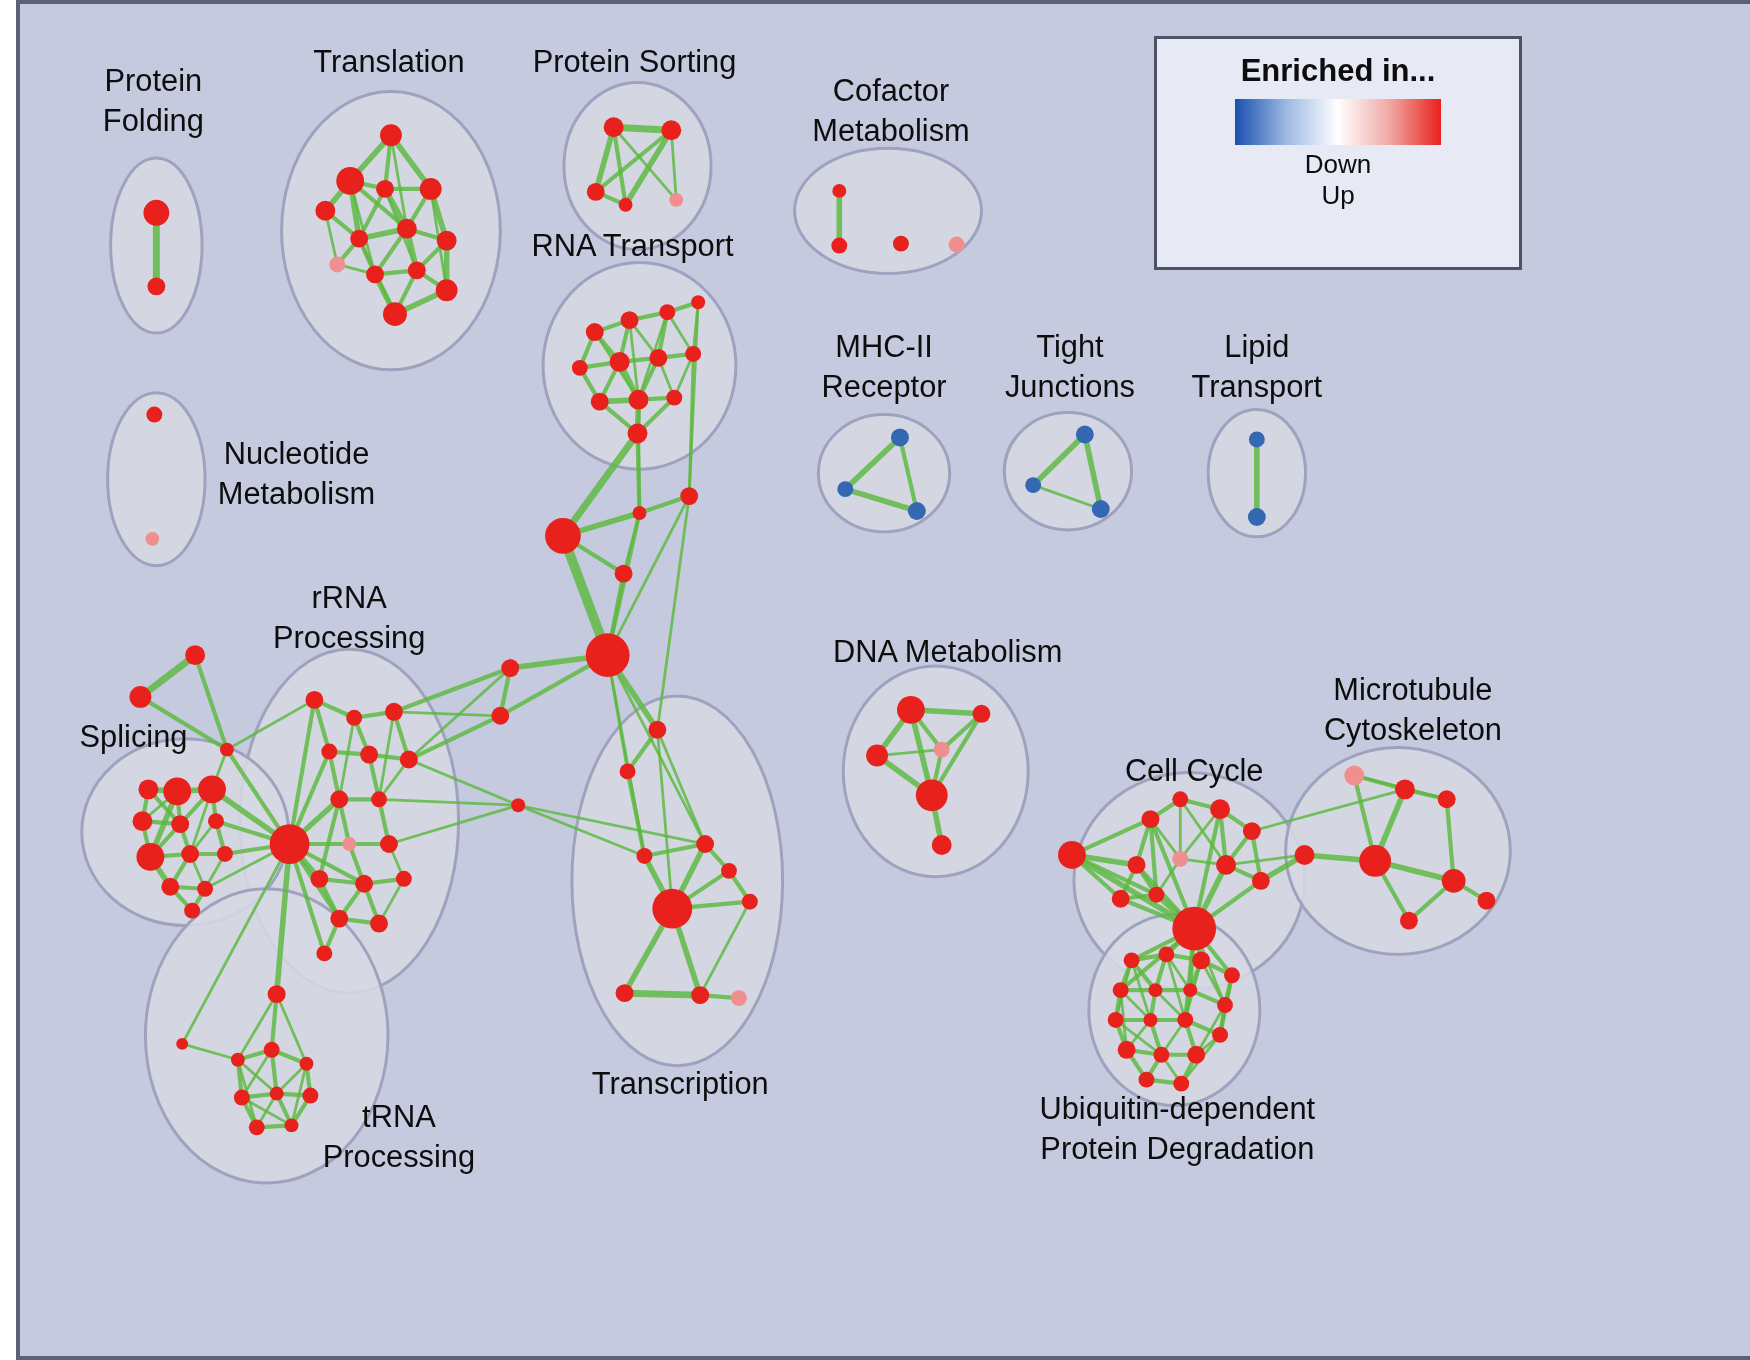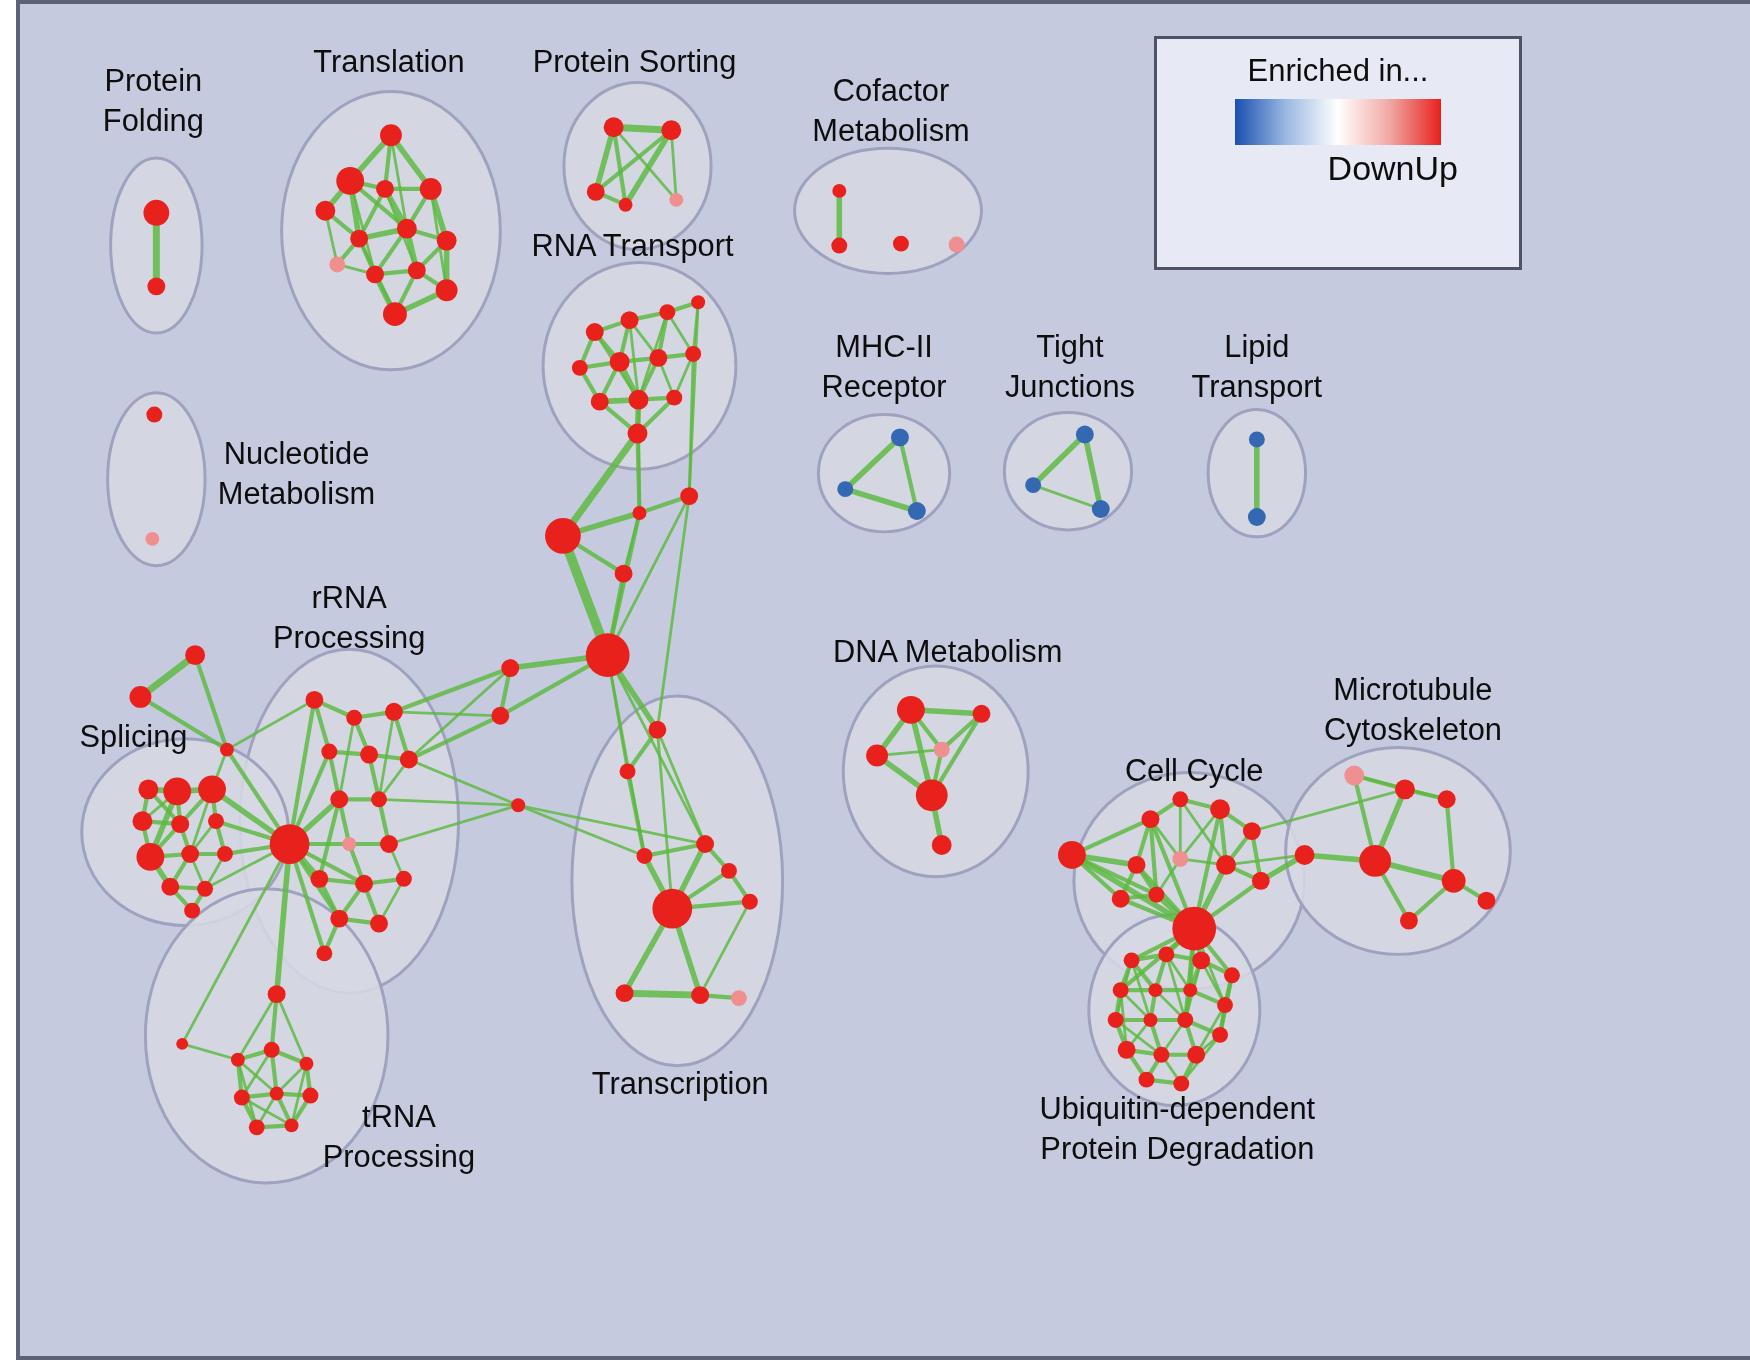--- a/index.html
+++ b/index.html
@@ -25,33 +25,34 @@
     width:368px;height:234px;
     background:#e7e9f4;
     border:3px solid #4d5265;
     box-sizing:border-box;
     text-align:center;
     color:#0d0d0d;
   }
   .legend-title{
     margin-top:14px;
     font-size:31px;
-    font-weight:400;
+    font-weight:700;
   }
   .legend-gradient{
     width:206px;height:46px;
     margin:10px auto 0 auto;
   }
   .legend-scale-labels{
     width:240px;
     margin:4px auto 0 auto;
     display:flex;
-    justify-content:flex-end;
-    font-size:34px;
+    justify-content:space-between;
+    font-size:26px;
     font-weight:500;
+    flex-direction:column;
   }
   .legend-caption{
     font-size:26px;
     line-height:1.32;
     margin-top:6px;
   }
 </style>
 </head>
 <body>
 

